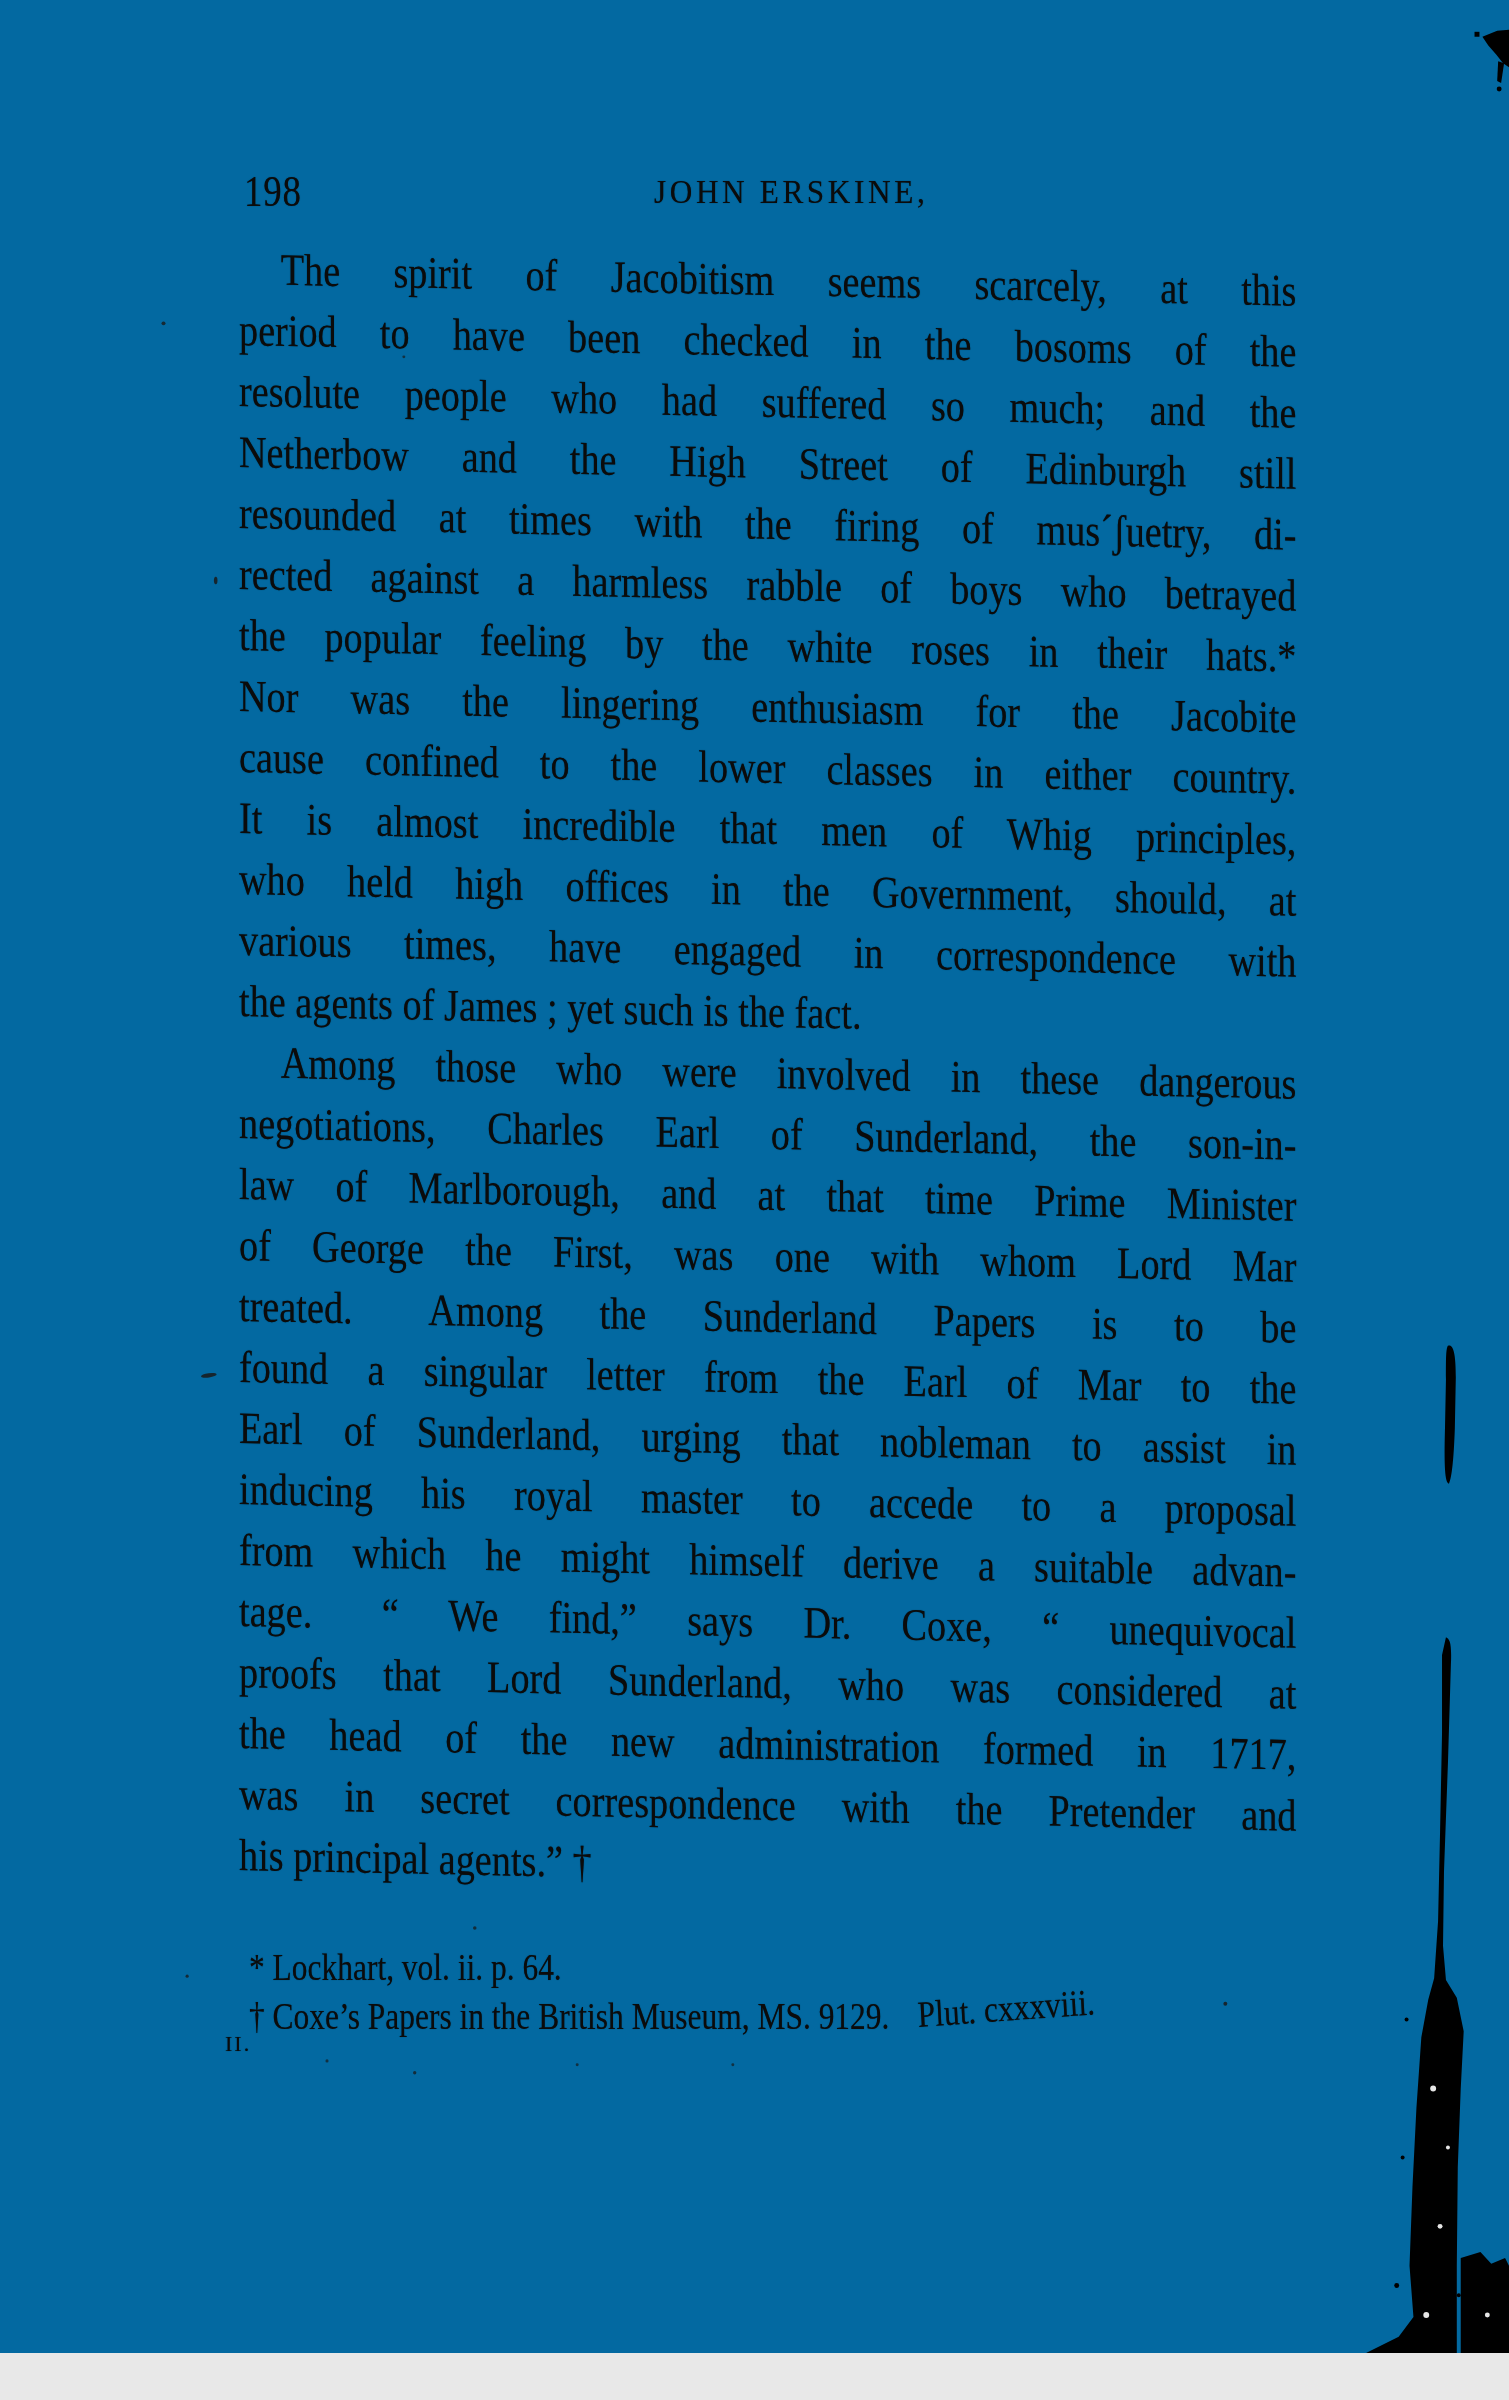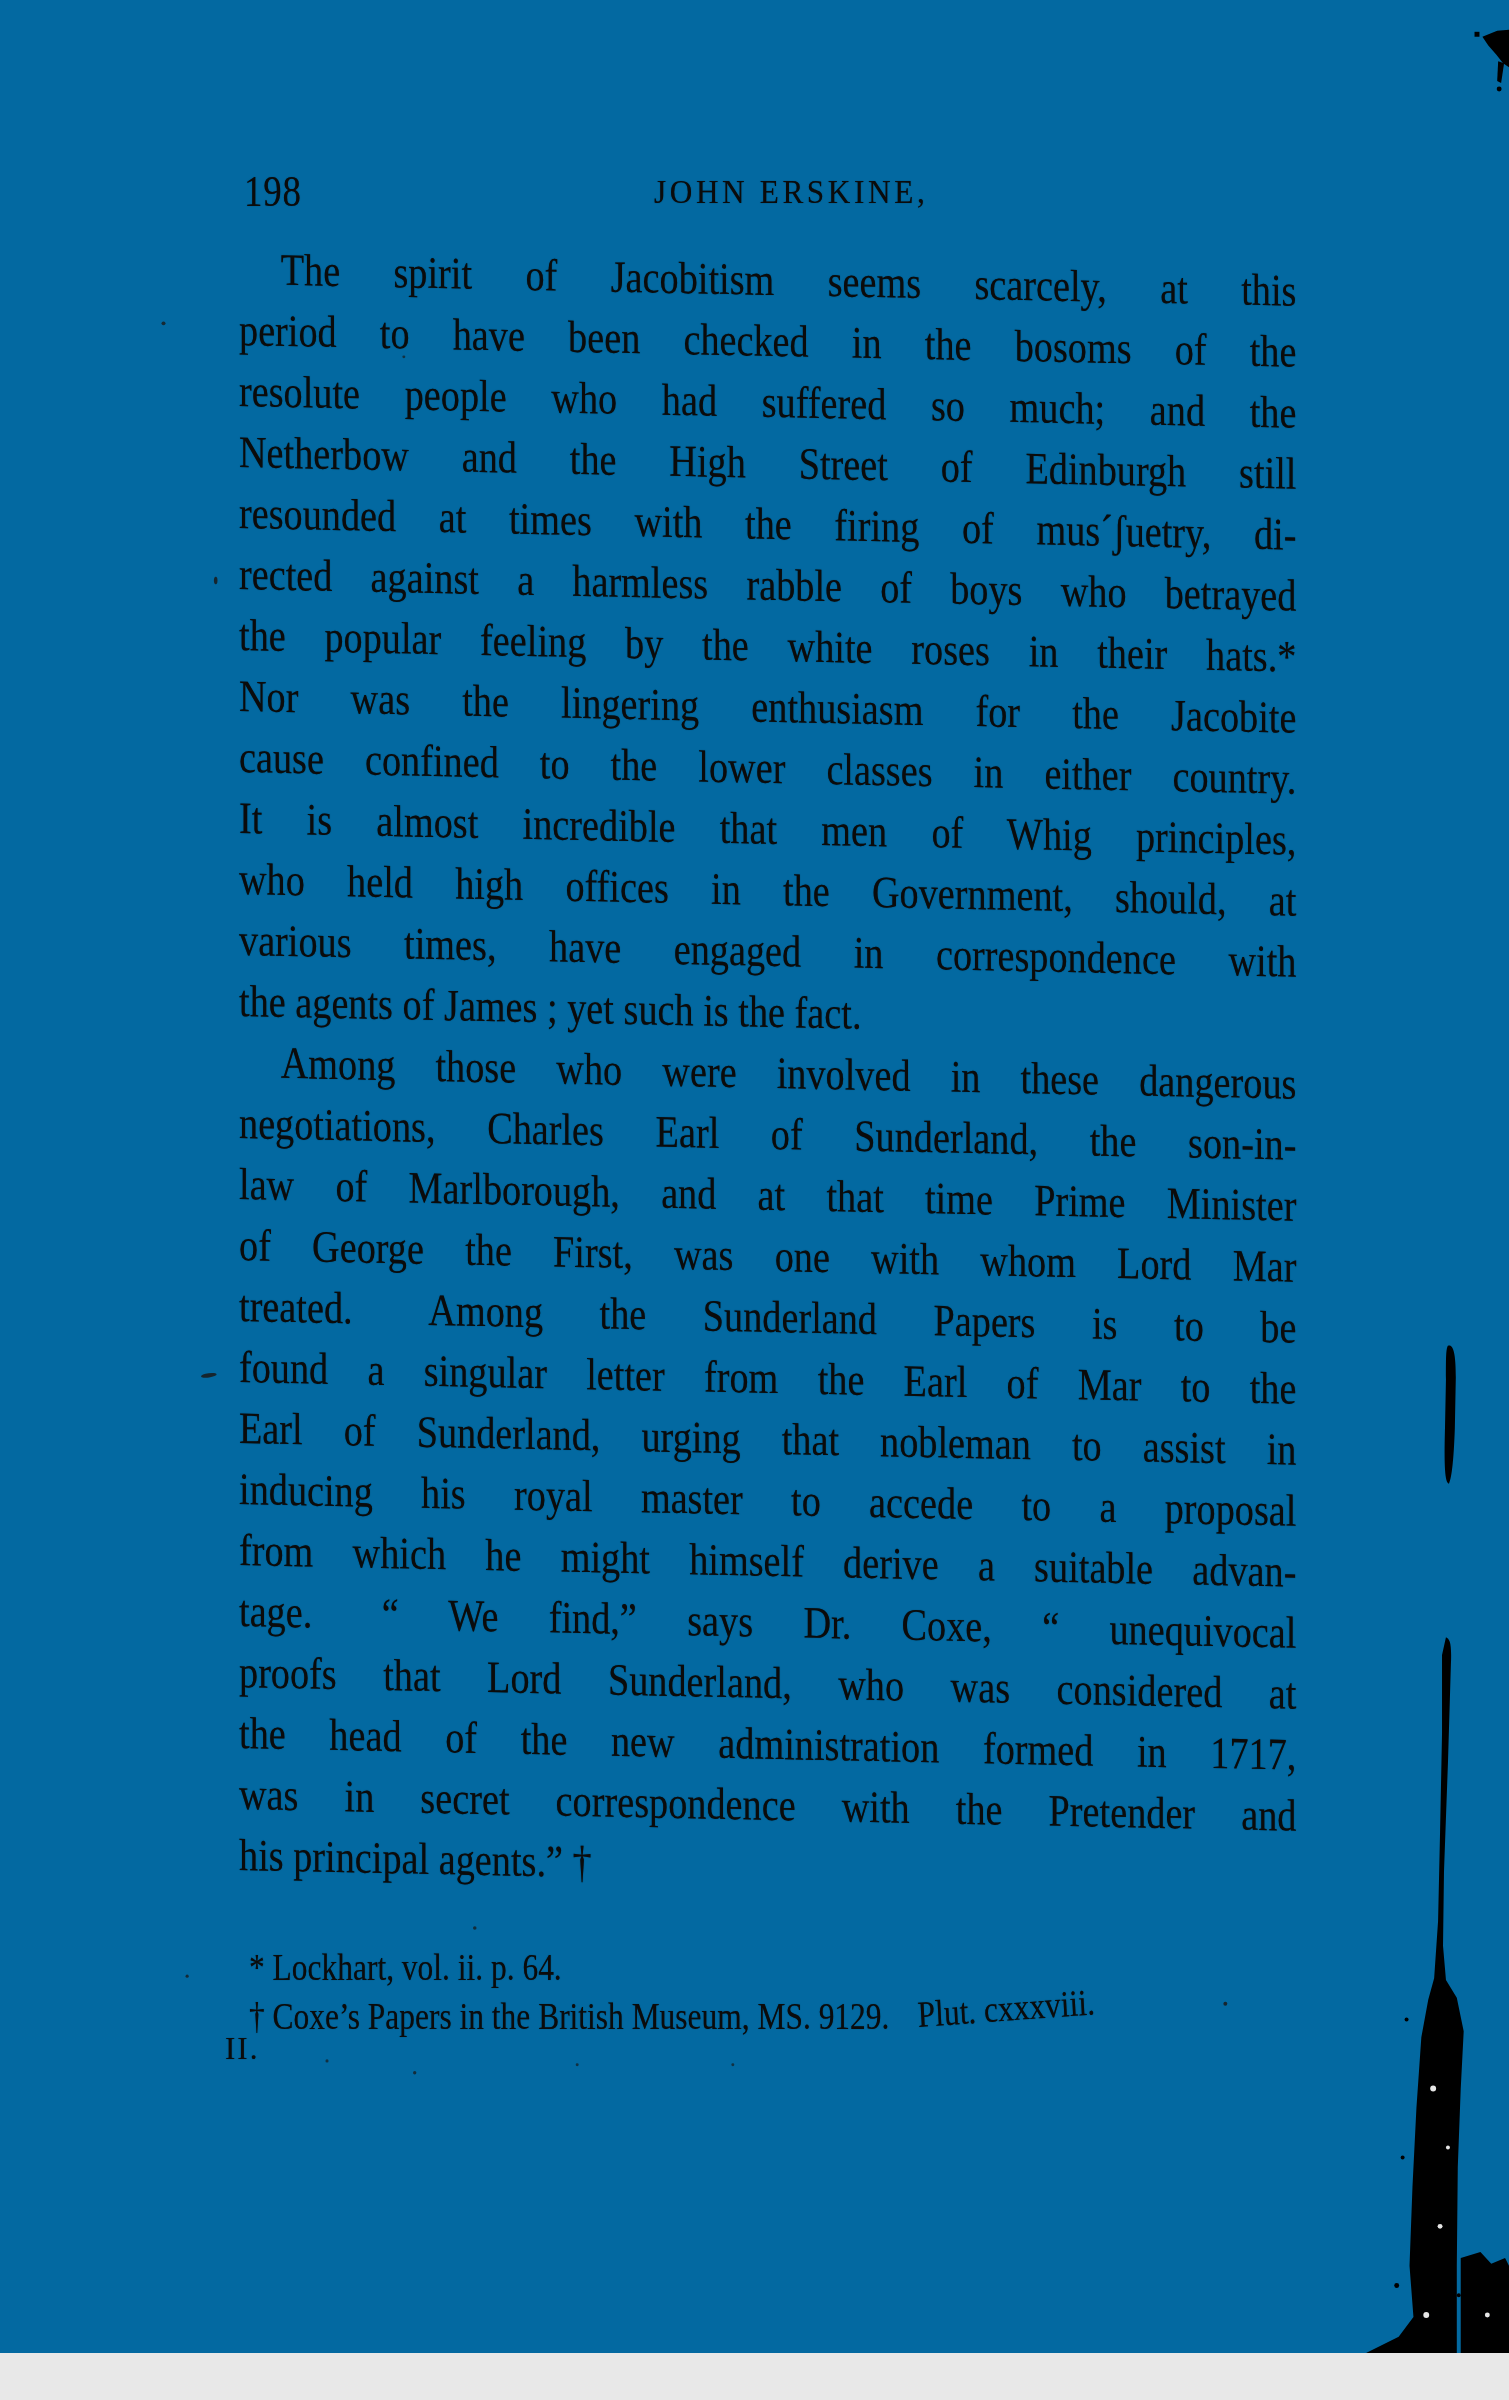--- a/index.html
+++ b/index.html
@@ -67,21 +67,21 @@
   .fn-row { display: flex; align-items: baseline; gap: 35px; }
   .fn-tail {
     display: inline-block;
     transform: rotate(-3.5deg) translateY(-2px);
     transform-origin: 0 100%;
   }
 
   .sig {
     position: absolute;
     left: 225px; top: 2031px;
-    font-size: 31px;
+    font-size: 22px;
     letter-spacing: 2px;
   }
 
   .artifacts {
     position: absolute;
     left: 0; top: 0;
     pointer-events: none;
   }
 </style>
 </head>

